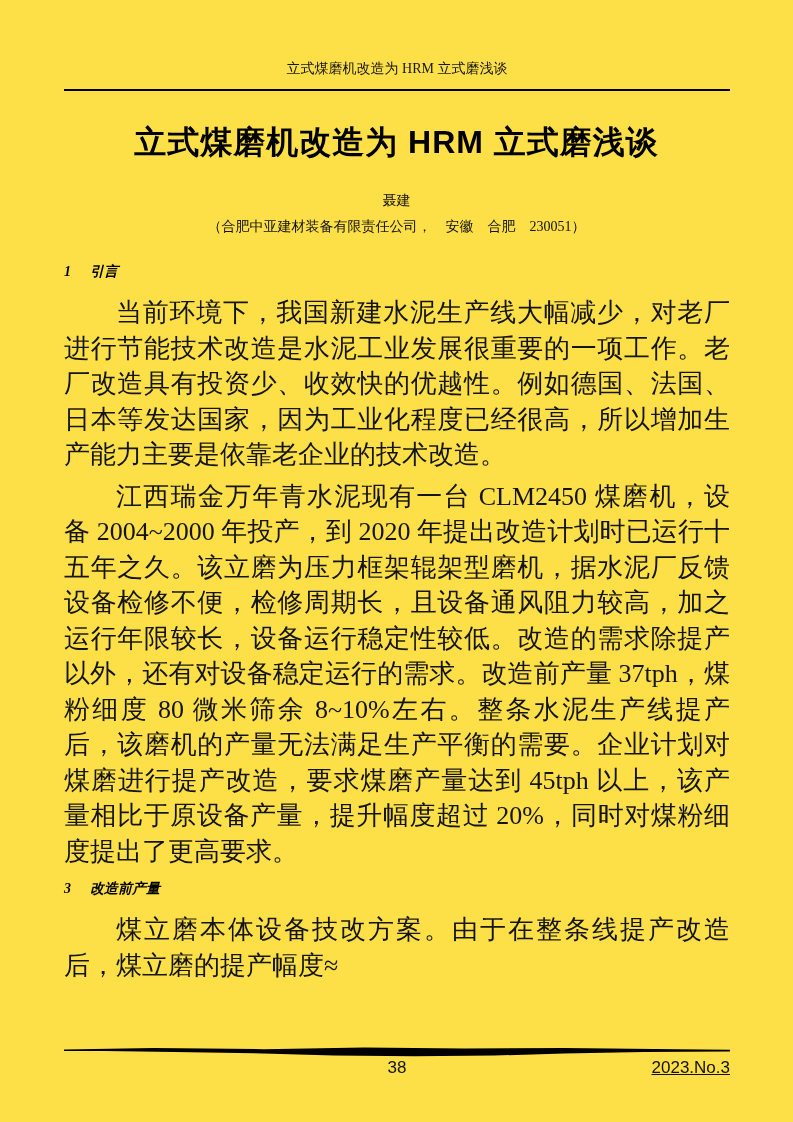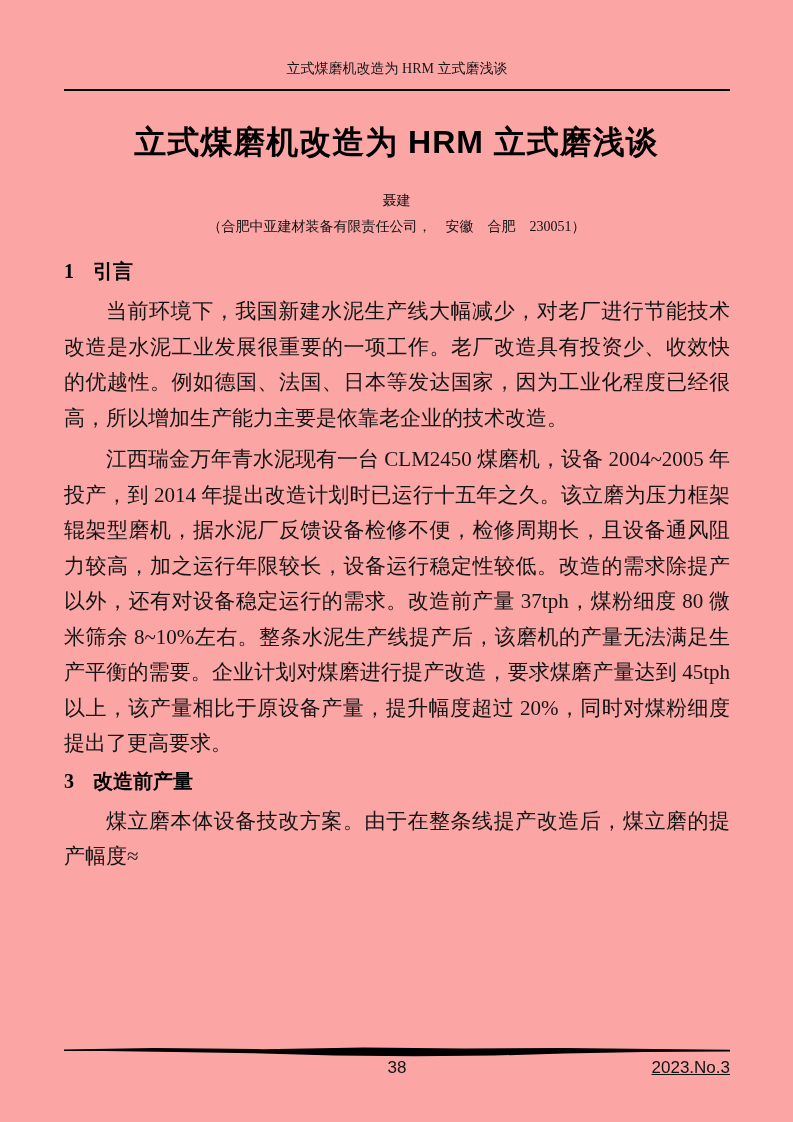--- a/index.html
+++ b/index.html
@@ -1,21 +1,21 @@
 <!DOCTYPE html>
 <html lang="zh"><head>
 <meta charset="utf-8">
 <style>
   html, body { margin: 0; padding: 0; background: #ffffff; }
   .page {
     position: relative;
     width: 793px;
     height: 1122px;
     margin: 0 auto;
-    background: #fca5a5;
+    background: #fde047;
     color: #111111;
     font-family: "Liberation Serif", "DejaVu Serif", serif;
     overflow: hidden;
   }
   .running-head {
     position: absolute;
     top: 59px; left: 64px; right: 63px;
     text-align: center;
     font-size: 14px;
     line-height: 20px;
@@ -53,37 +53,38 @@
     font-size: 14px;
     line-height: 26px;
   }
   .content {
     position: absolute;
     top: 252px; left: 64px;
     width: 666px;
   }
   .sec {
     margin: 6px 0 10px 0;
-    font-size: 20px;
+    font-size: 14px;
     line-height: 26px;
     font-weight: 700;
     color: #000000;
+    font-style: italic;
   }
   .sec .sec-num {
     font-family: "Liberation Serif", "DejaVu Serif", serif;
     margin-right: 19px;
   }
   .sec .sec-title {
     font-family: "Liberation Sans", "DejaVu Sans", sans-serif;
   }
   .sec.sec-2 { margin-top: 14px; }
   .sec.sec-3 { margin-top: 2px; }
   .para {
     margin: 0 0 6px 0;
-    font-size: 21px;
+    font-size: 26px;
     line-height: 35.5px;
     text-align: justify;
     text-indent: 2em;
     overflow-wrap: break-word;
     color: #141414;
   }
   .footer-bar {
     position: absolute;
     top: 1047px; left: 64px;
     width: 666px; height: 10px;
@@ -124,21 +125,21 @@
 
   <div class="affiliation">（合肥中亚建材装备有限责任公司，　安徽　合肥　230051）</div>
 
   <div class="content">
 
     <h2 class="sec sec-1">
       <span class="sec-num">1</span><span class="sec-title">引言</span>
     </h2>
     <p class="para">当前环境下，我国新建水泥生产线大幅减少，对老厂进行节能技术改造是水泥工业发展很重要的一项工作。老厂改造具有投资少、收效快的优越性。例如德国、法国、日本等发达国家，因为工业化程度已经很高，所以增加生产能力主要是依靠老企业的技术改造。</p>
 
-    <p class="para">江西瑞金万年青水泥现有一台 CLM2450 煤磨机，设备 2004~2005 年投产，到 2014 年提出改造计划时已运行十五年之久。该立磨为压力框架辊架型磨机，据水泥厂反馈设备检修不便，检修周期长，且设备通风阻力较高，加之运行年限较长，设备运行稳定性较低。改造的需求除提产以外，还有对设备稳定运行的需求。改造前产量 37tph，煤粉细度 80 微米筛余 8~10%左右。整条水泥生产线提产后，该磨机的产量无法满足生产平衡的需要。企业计划对煤磨进行提产改造，要求煤磨产量达到 45tph 以上，该产量相比于原设备产量，提升幅度超过 20%，同时对煤粉细度提出了更高要求。</p>
+    <p class="para">江西瑞金万年青水泥现有一台 CLM2450 煤磨机，设备 2004~2000 年投产，到 2020 年提出改造计划时已运行十五年之久。该立磨为压力框架辊架型磨机，据水泥厂反馈设备检修不便，检修周期长，且设备通风阻力较高，加之运行年限较长，设备运行稳定性较低。改造的需求除提产以外，还有对设备稳定运行的需求。改造前产量 37tph，煤粉细度 80 微米筛余 8~10%左右。整条水泥生产线提产后，该磨机的产量无法满足生产平衡的需要。企业计划对煤磨进行提产改造，要求煤磨产量达到 45tph 以上，该产量相比于原设备产量，提升幅度超过 20%，同时对煤粉细度提出了更高要求。</p>
 
     <h2 class="sec sec-3">
       <span class="sec-num">3</span><span class="sec-title">改造前产量</span>
     </h2>
     <p class="para">煤立磨本体设备技改方案。由于在整条线提产改造后，煤立磨的提产幅度≈</p>
 
   </div>
 
   <svg class="footer-bar" viewBox="0 0 666 10" preserveAspectRatio="none" aria-hidden="true">
     <polygon fill="#000000" points="0,2.5 90,1 200,2.2 300,0.6 400,1.4 500,0.9 590,2 666,2.8 666,4.4 580,5 500,6.4 430,8.6 350,9.3 270,8.4 190,6.2 110,4.9 40,4.1 0,3.9"></polygon>

